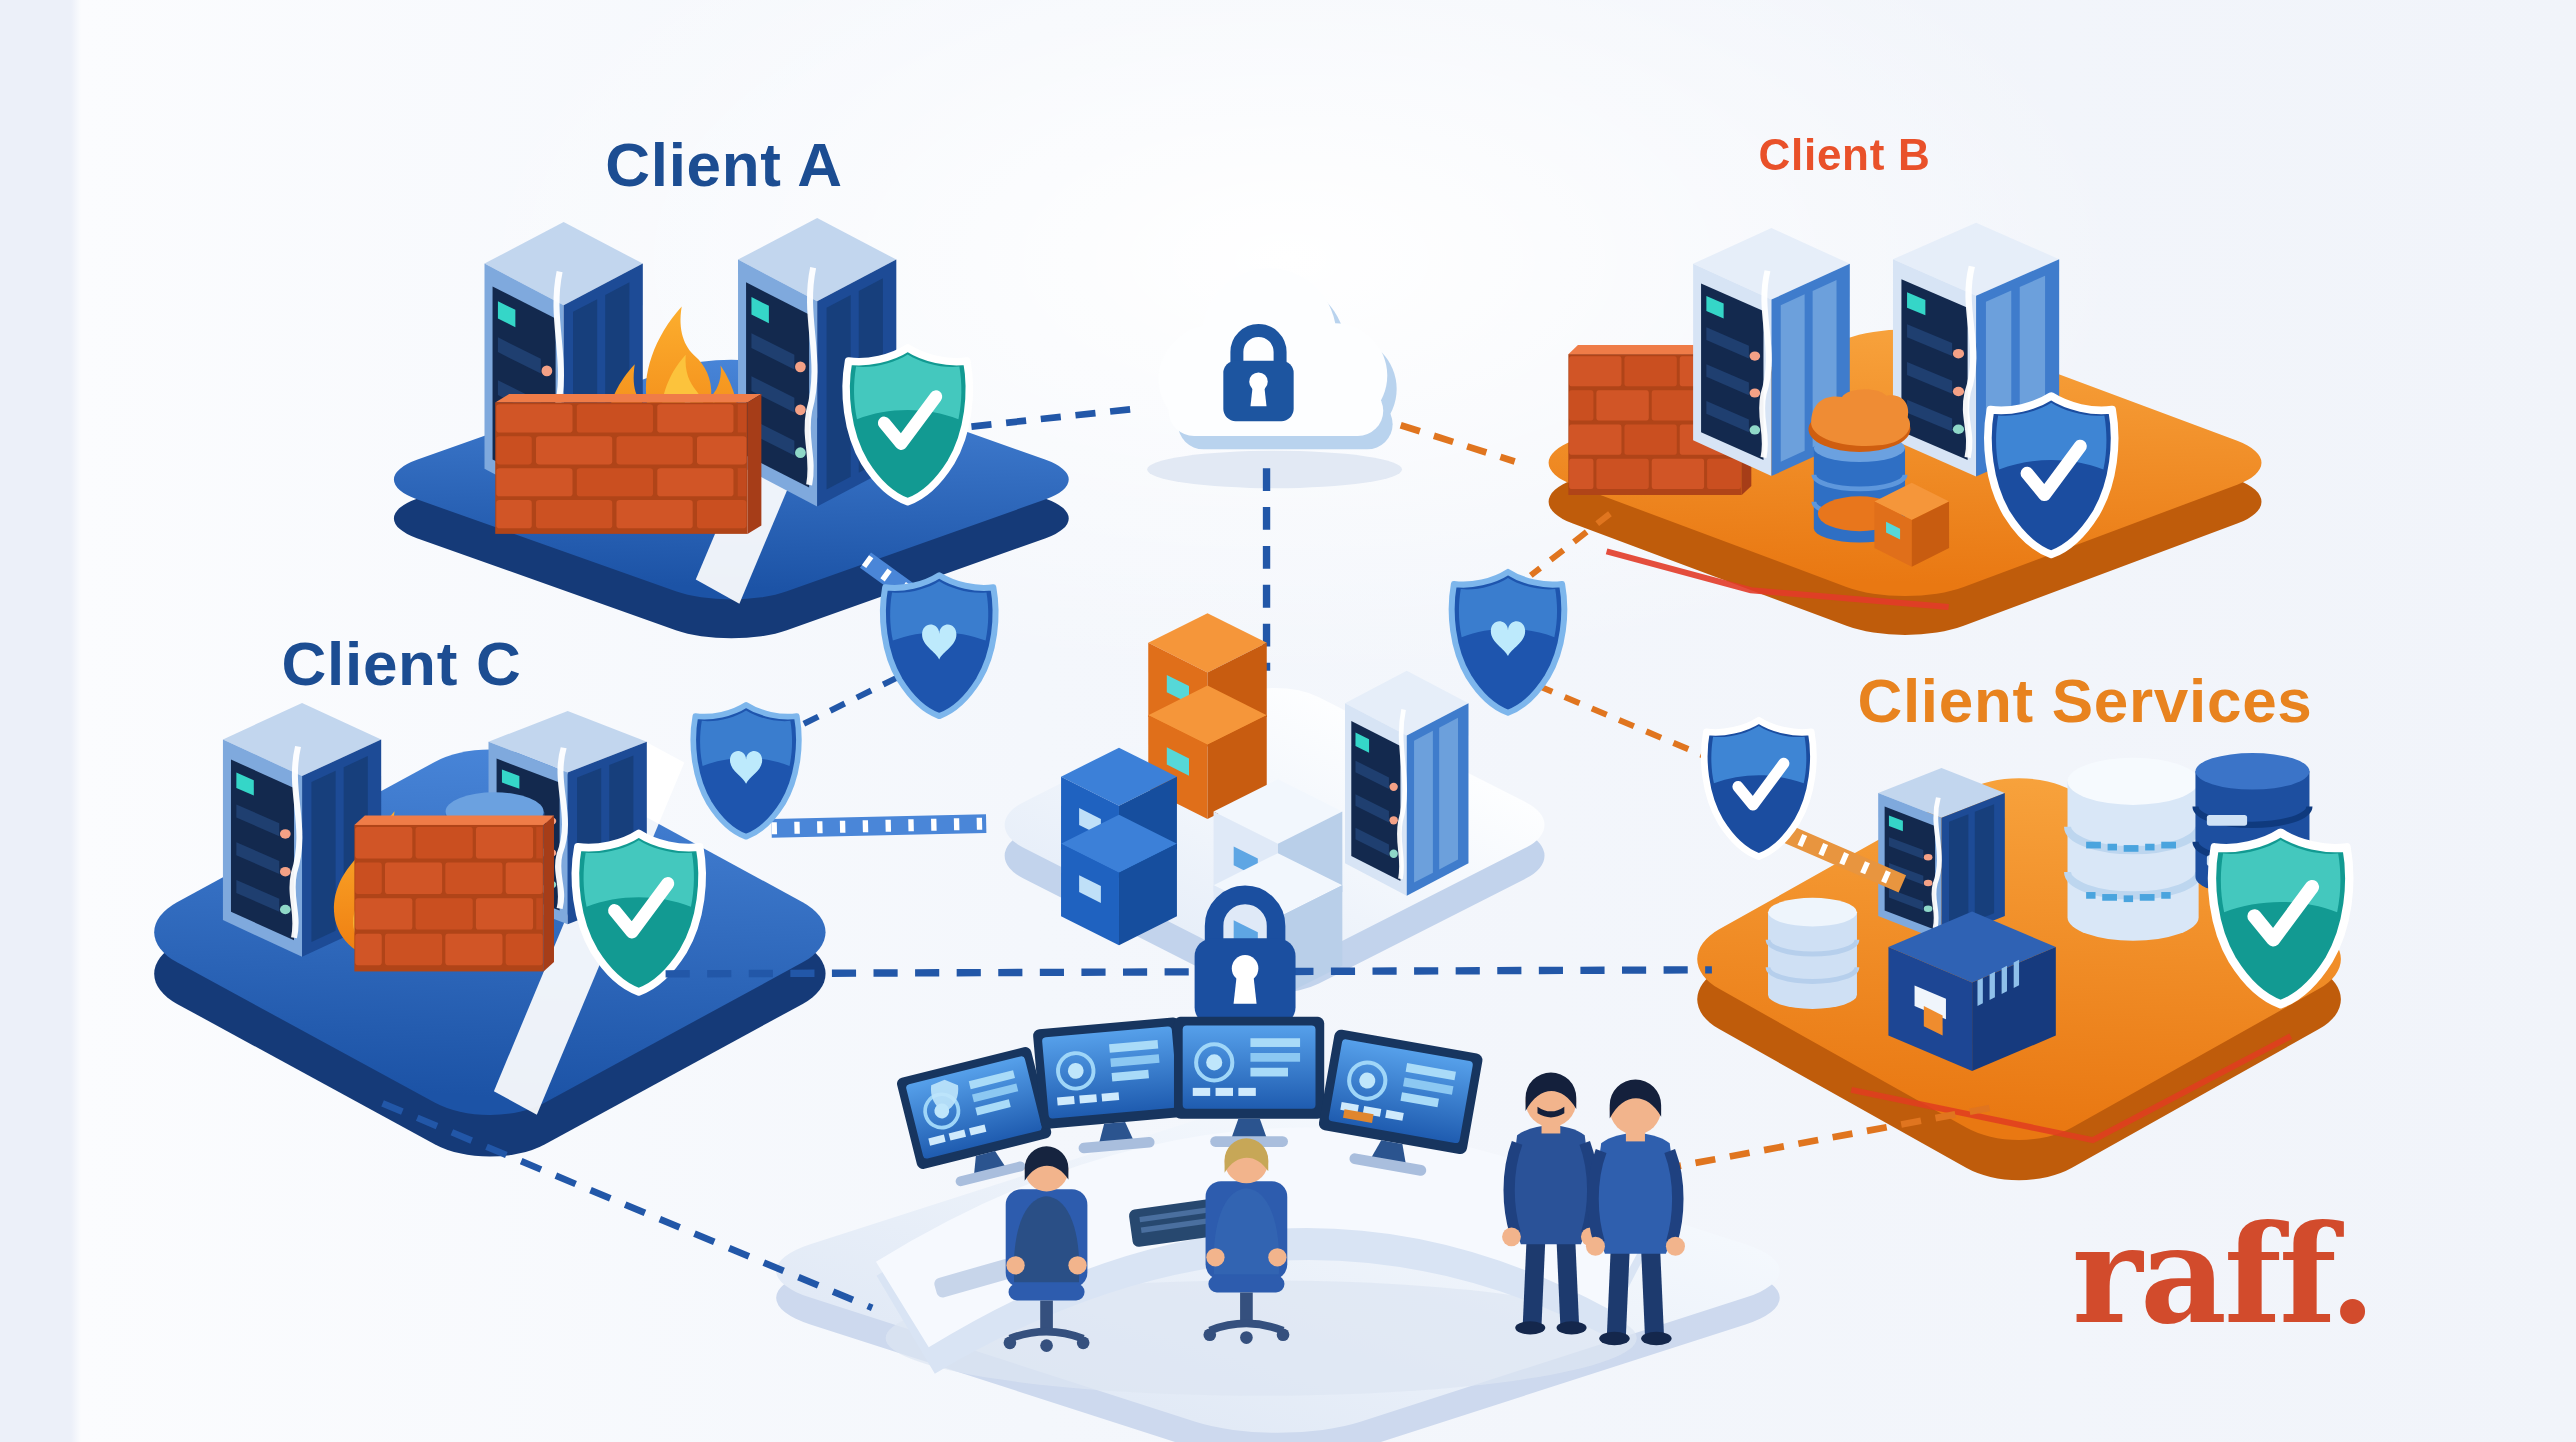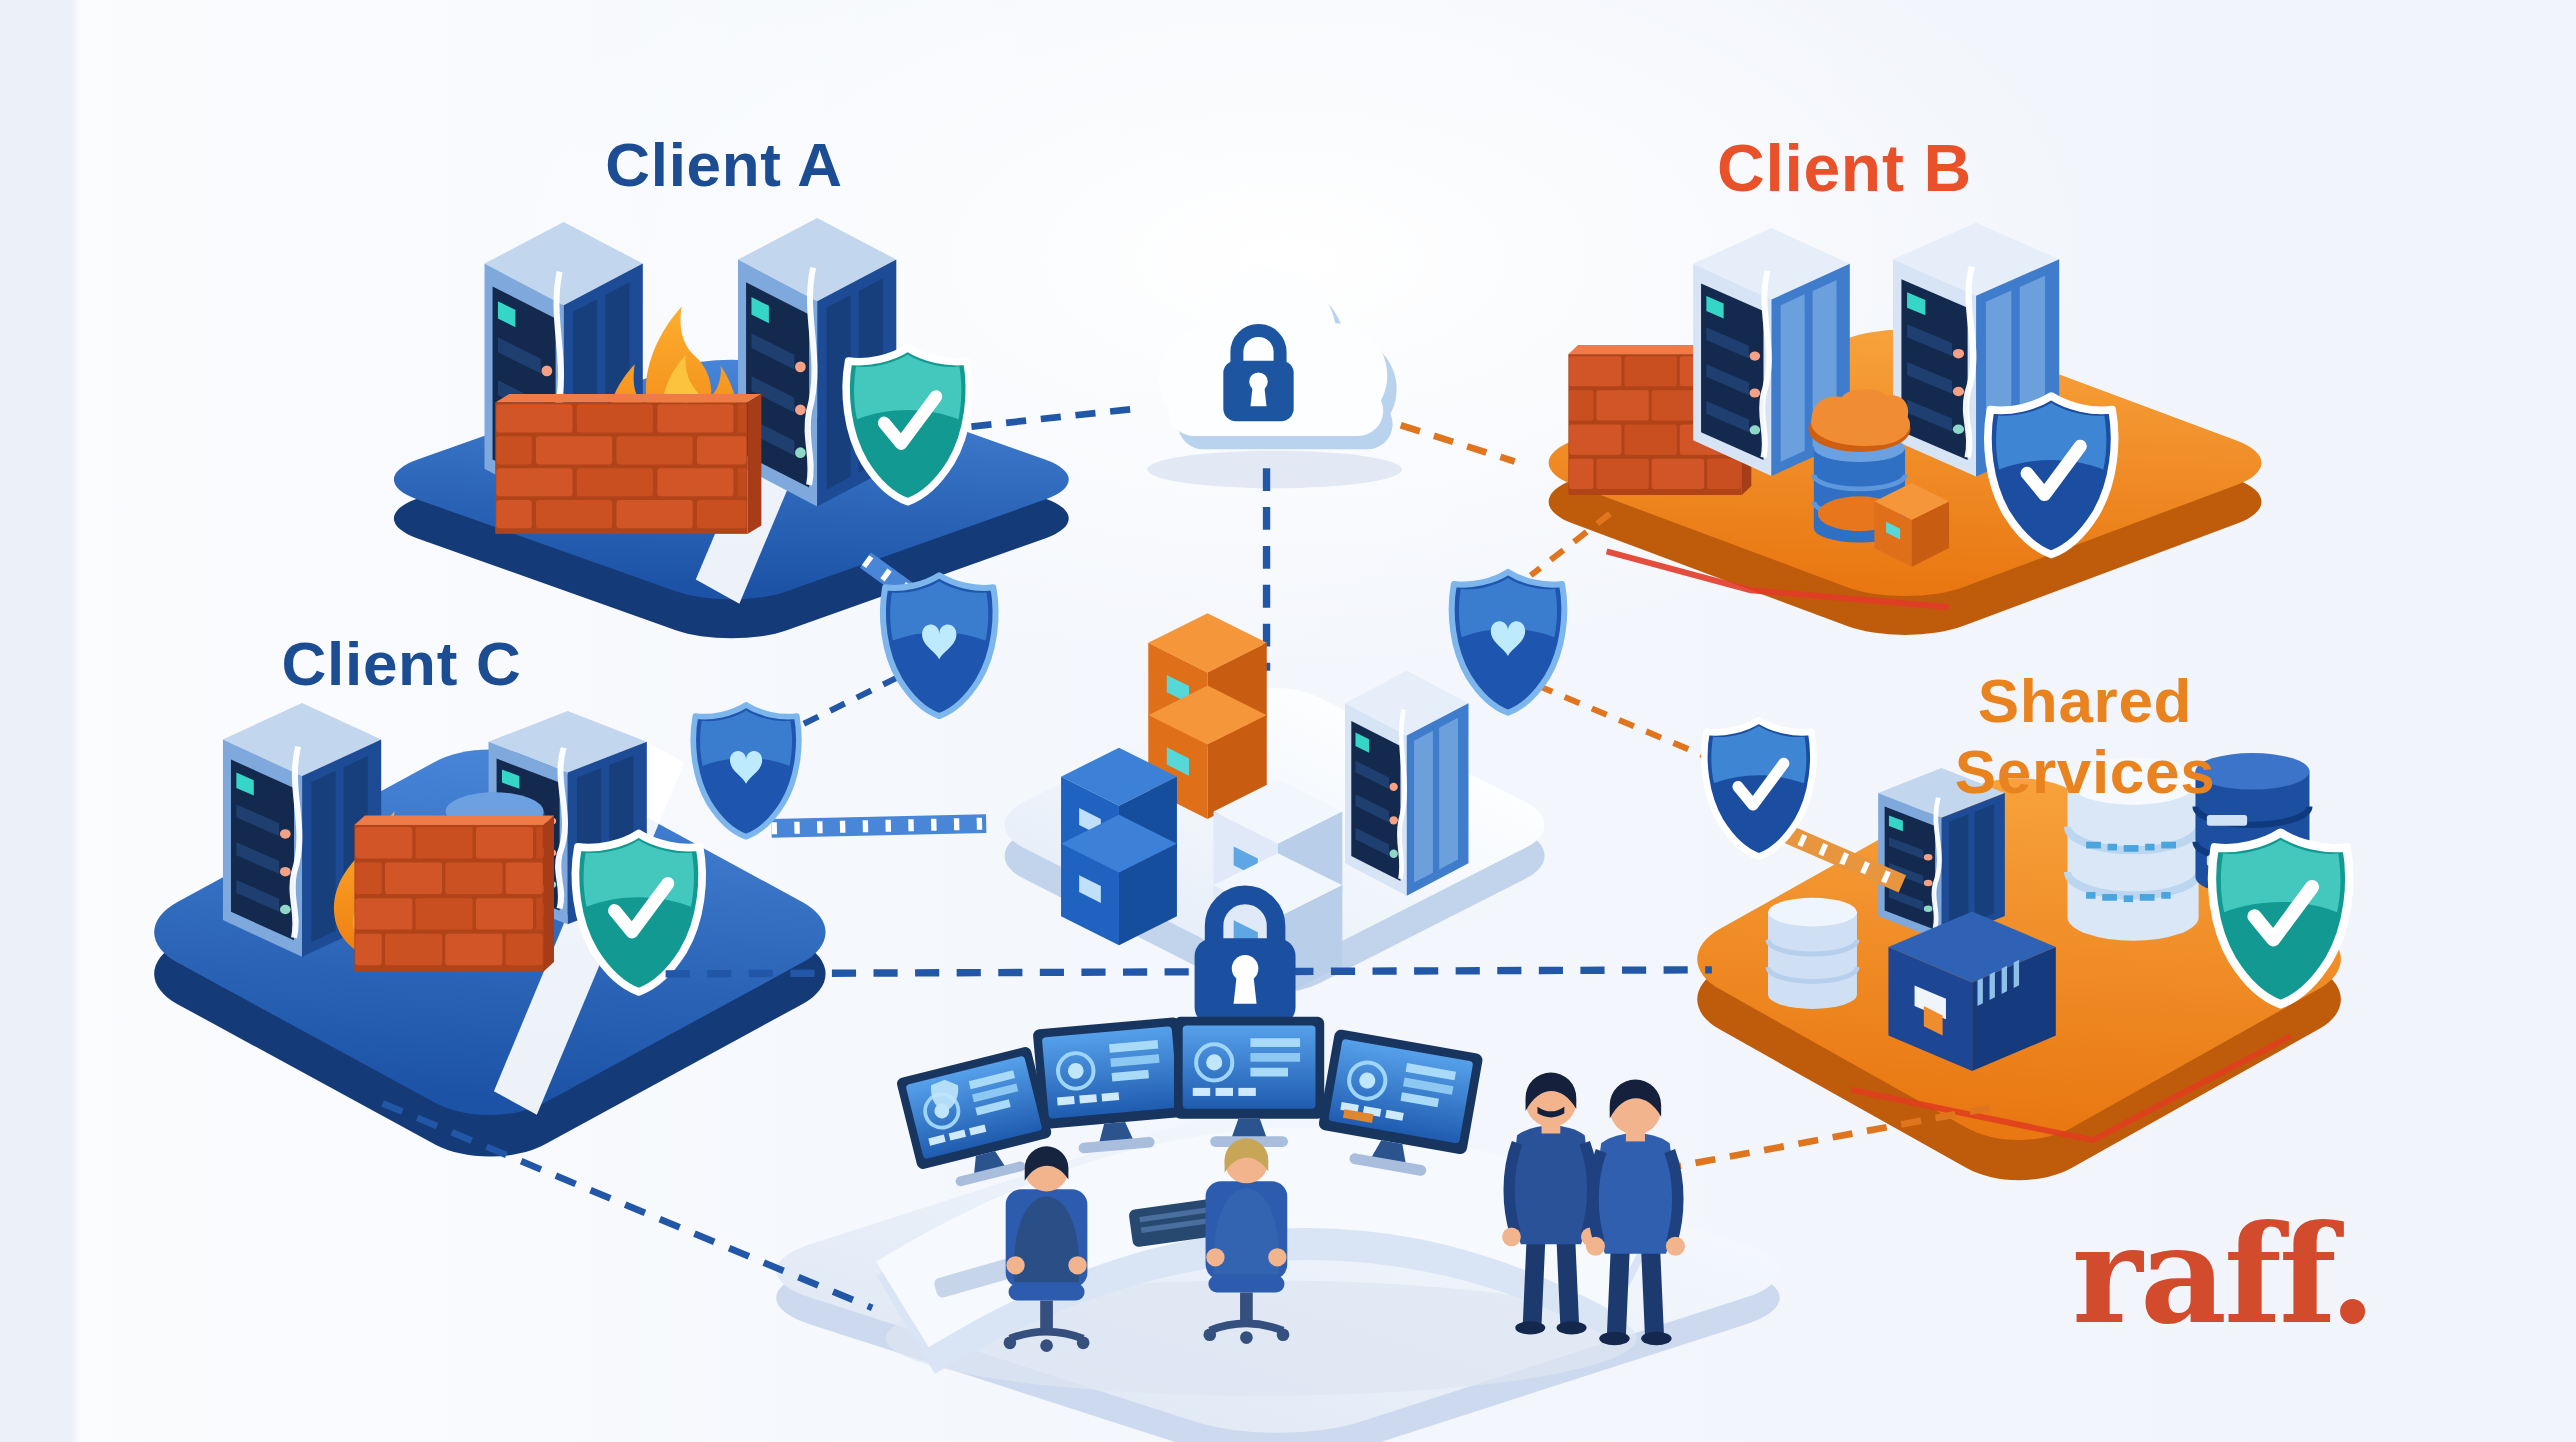--- a/index.html
+++ b/index.html
@@ -4,21 +4,21 @@
 <style>
   html,body{margin:0;padding:0;width:2576px;height:1442px;overflow:hidden;
     font-family:"Liberation Sans",sans-serif;background:#f3f6fb;}
   #canvas{position:relative;width:2576px;height:1442px;
     background:
       radial-gradient(1208px 604px at 50% 18%, #ffffff 0%, rgba(255,255,255,0) 70%),
       linear-gradient(90deg,#ecf0f9 0,#ecf0f9 71px,#fbfcfe 81px,#f4f7fc 40%,#f1f4fa 100%);}
   svg{position:absolute;left:0;top:0;}
   .zone-label{position:absolute;font-weight:bold;text-align:center;letter-spacing:0.7px;}
   #label-client-a,#label-client-c{color:#1c4d92;font-size:62px;}
-  #label-client-b{color:#e9512a;font-size:66px;}
+  #label-client-b{color:#e9512a;font-size:44px;}
   #label-shared{color:#e8831f;font-size:62px;}
   #msp-pill{position:absolute;left:1063px;top:1352px;width:435px;height:78px;
     background:#ffffff;border-radius:39px;box-shadow:0 5.4px 14.8px rgba(110,135,180,.28);
     color:#1b4b8f;font-size:46px;font-weight:bold;text-align:center;line-height:78px;}
   #logo{position:absolute;left:2072px;top:1208px;width:376px;text-align:left;
     font-family:"DejaVu Serif",serif;font-weight:bold;font-size:134px;line-height:1;
     color:#d24b2c;letter-spacing:-2.7px;}
 </style>
 </head>
 <body>
@@ -349,17 +349,17 @@
     <use href="#manStand" style="--suit:#2a5298;--hair:#14203c" transform="translate(2312,1984) scale(1.4)"></use>
     <path d="M2292,1650 q20,14 40,0 l0,10 q-20,12 -40,0 Z" fill="#14203c"></path>
   </g>
   <use href="#manStand" style="--suit:#2f5fae;--hair:#14203c" transform="translate(2438,2000) scale(1.42)"></use>
 </g>
 </svg>
 
 <div class="zone-label" id="label-client-a" style="left:590px;top:129px;width:268px;">Client A</div>
 <div class="zone-label" id="label-client-b" style="left:1717px;top:130px;width:255px;">Client B</div>
 <div class="zone-label" id="label-client-c" style="left:274px;top:628px;width:255px;">Client C</div>
-<div class="zone-label" id="label-shared" style="left:1850px;top:665px;width:470px;">Shared Services</div>
+<div class="zone-label" id="label-shared" style="left:1850px;top:665px;width:470px;">Client Services</div>
 <div id="logo">raff.</div>
 
 </div>
 
 
 </body></html>

